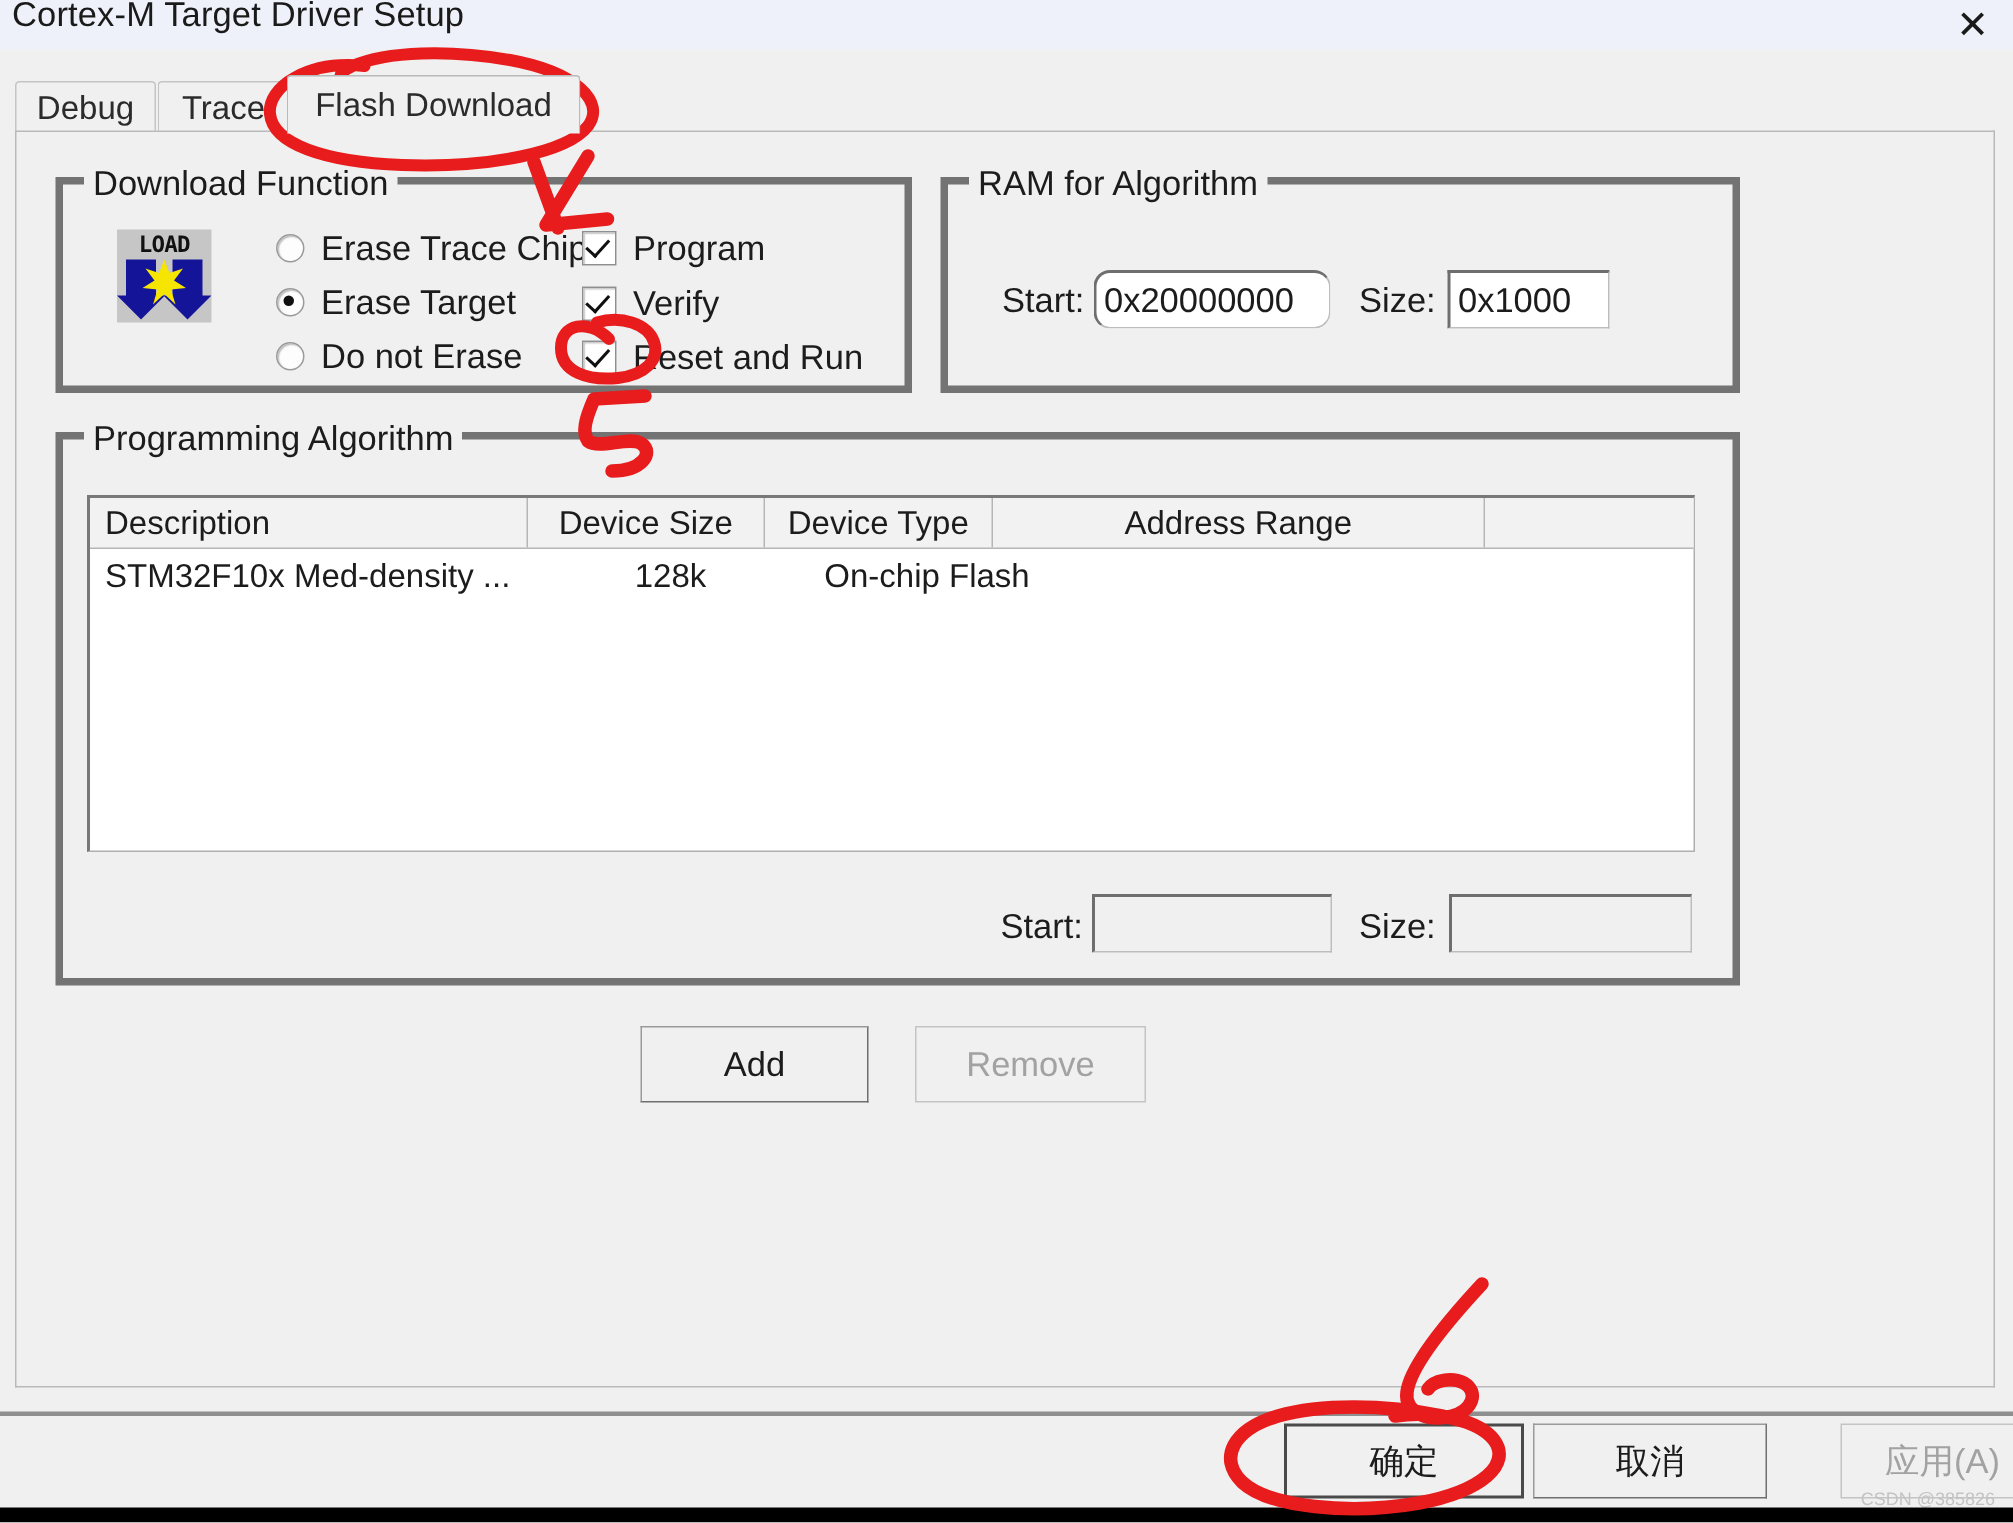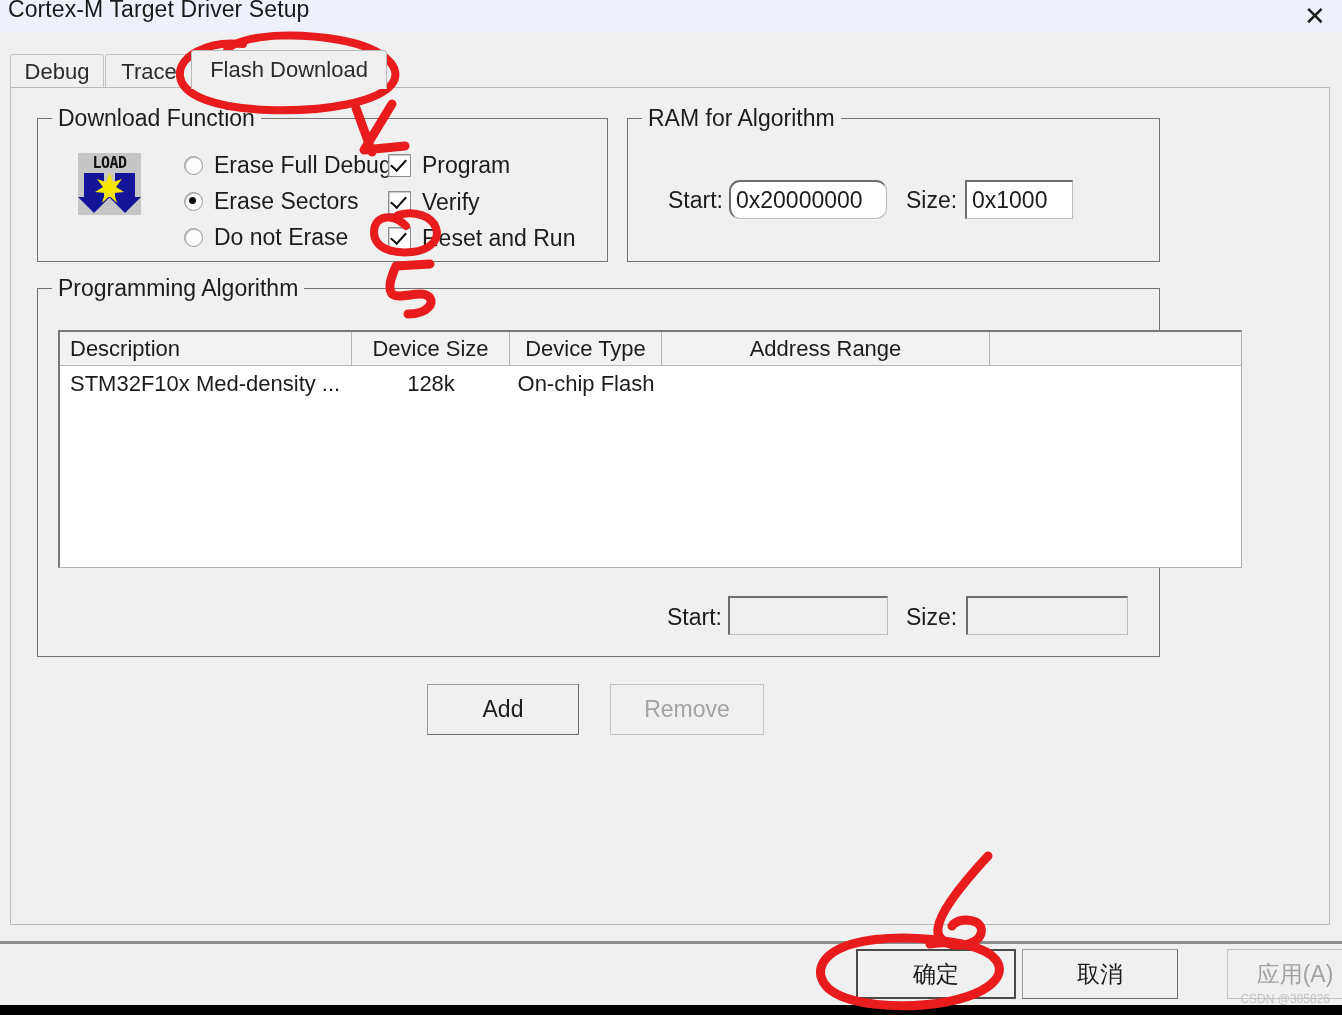--- a/index.html
+++ b/index.html
@@ -84,21 +84,21 @@
   .panel-topline {
     position: absolute;
     left: 10px; top: 87px;
     width: 1320px; height: 1px;
     background: #b9b9b9;
   }
 
   
   .group {
     position: absolute;
-    border: 1px solid #737373;
+    border: 5px solid #737373;
     box-sizing: border-box;
     text-decoration: underline;
   }
   .group-label {
     position: absolute;
     top: -14px; left: 14px;
     background: #f0f0f0;
     padding: 0 6px;
     font-size: 23px;
     color: #1c1c1c;
@@ -188,21 +188,21 @@
     position: absolute;
     font-size: 23px;
     color: #1c1c1c;
     white-space: nowrap;
   }
 
   
   .table {
     position: absolute;
     left: 58px; top: 330px;
-    width: 1184px; height: 238px;
+    width: 1072px; height: 238px;
     background: #ffffff;
     border: 1px solid #b0b0b0;
     border-top: 2px solid #787878;
     border-left: 2px solid #787878;
     box-sizing: border-box;
   }
   .thead {
     position: absolute;
     left: 0; top: 0;
     width: 100%; height: 34px;
@@ -223,20 +223,21 @@
   .th.c0 { width: 292px; padding-left: 10px; }
   .th.c1 { width: 158px; justify-content: center; }
   .th.c2 { width: 152px; justify-content: center; }
   .th.c3 { width: 328px; justify-content: center; }
   .th.c4 { width: 137px; border-right: none; }
   .trow {
     position: absolute;
     left: 0; top: 35px;
     width: 100%; height: 34px;
     display: flex;
+    gap: 16px;
   }
   .td {
     box-sizing: border-box;
     display: flex; align-items: center;
     font-size: 22px;
     color: #1c1c1c;
     white-space: nowrap;
     overflow: hidden;
   }
   .td.c0 { width: 292px; padding-left: 10px; }
@@ -325,25 +326,25 @@
     <div class="load-word">LOAD</div>
     <svg width="63" height="44" viewBox="0 0 63 44" style="position:absolute;left:0;top:18px;">
       <path d="M6 2 L26 2 L26 26 L32 26 L16 42 L0 26 L6 26 Z" fill="#141499"></path>
       <path d="M37 2 L57 2 L57 26 L63 26 L47 42 L31 26 L37 26 Z" fill="#141499"></path>
       <path d="M31.5 2 L35 11 L44 8 L38 16 L46 21 L36 22 L39 32 L31.5 25 L24 32 L27 22 L17 21 L25 16 L19 8 L28 11 Z" fill="#f5e500"></path>
     </svg>
   </div>
 
   <div class="radio-row" style="left:184px; top:152px;">
     <span class="radio-box"></span>
-    <span>Erase Full Debug</span>
+    <span>Erase Trace Chip</span>
   </div>
   <div class="radio-row" style="left:184px; top:188px;">
     <span class="radio-box on"></span>
-    <span>Erase Sectors</span>
+    <span>Erase Target</span>
   </div>
   <div class="radio-row" style="left:184px; top:224px;">
     <span class="radio-box"></span>
     <span>Do not Erase</span>
   </div>
 
   <div class="check-row" style="left:388px; top:152px;">
     <span class="check-box on"></span>
     <span>Program</span>
   </div>

